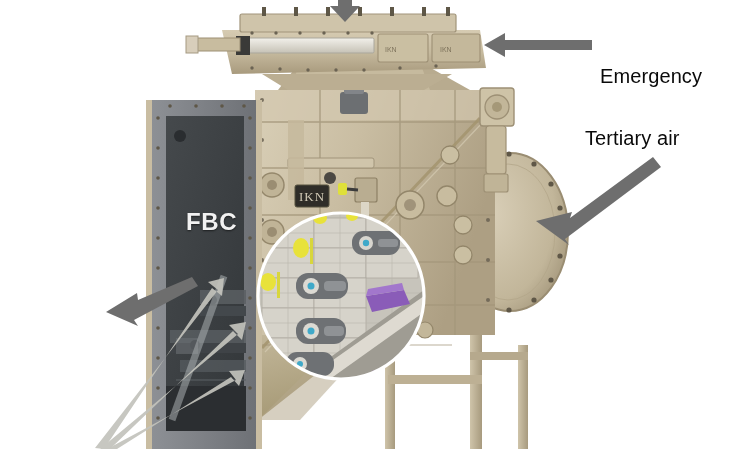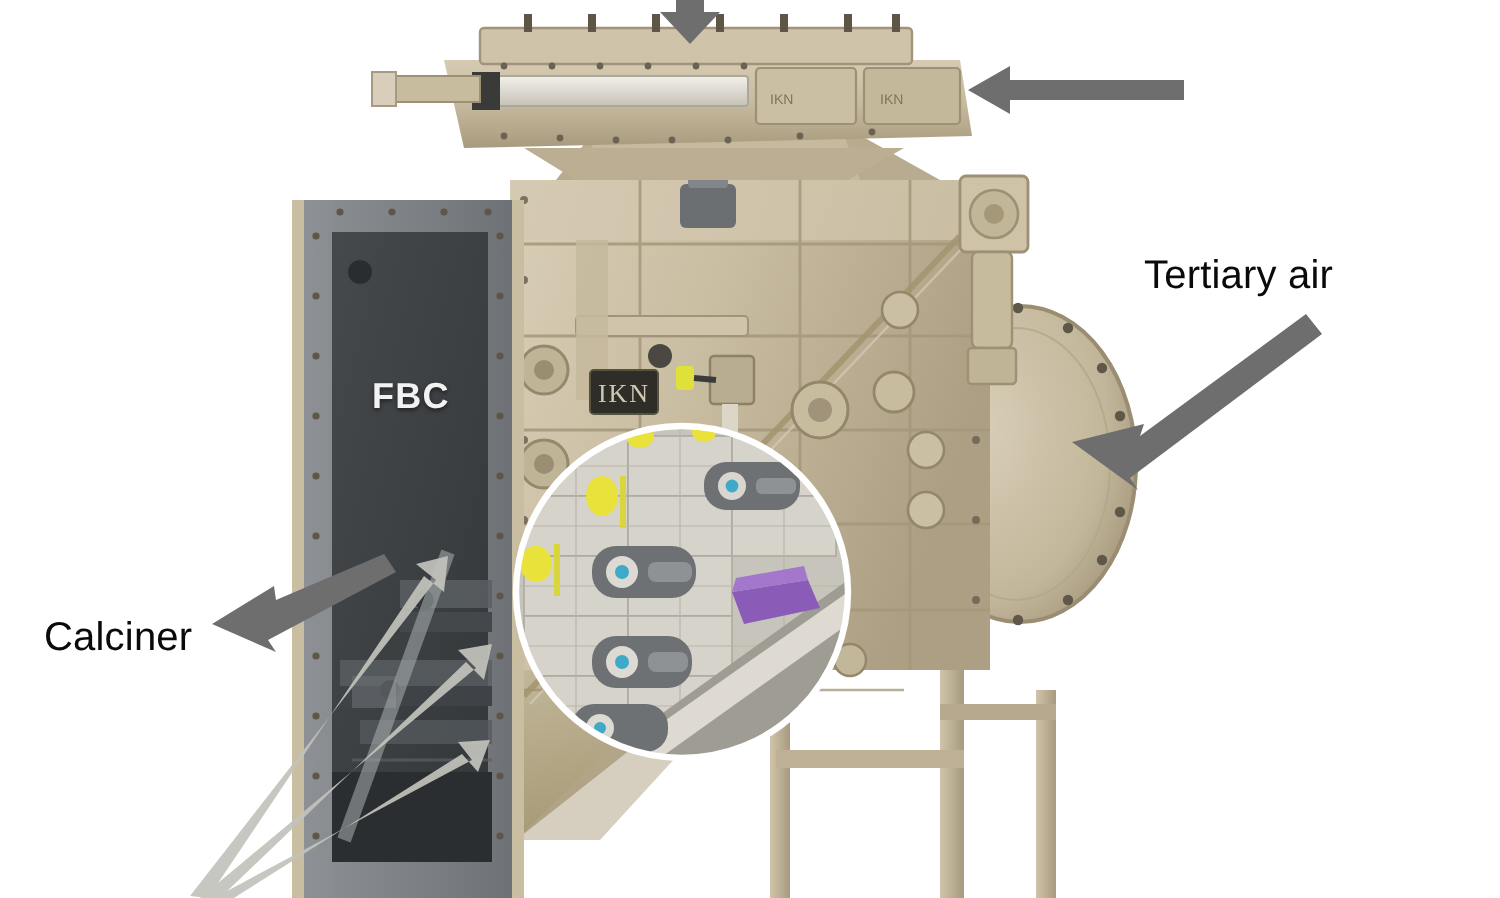--- a/index.html
+++ b/index.html
@@ -24,29 +24,29 @@
   .anno {
     position: absolute;
     color: #0a0a0a;
     font-family: "Liberation Sans", sans-serif;
     font-size: 20px;
     line-height: 1.18;
     white-space: pre;
     letter-spacing: 0.1px;
   }
   #label-emergency { left: 600px; top: 18px; }
-  #label-tertiary  { left: 572px; top: 127px; text-align: right; }
+  #label-tertiary  { left: 585px; top: 127px; text-align: right; }
   #label-calciner  { left: 22px;  top: 308px; }
 
   .fbc-label {
     position: absolute;
     left: 186px;
-    top: 188px;
+    top: 208px;
     color: #f2f2f2;
-    font-size: 18px;
+    font-size: 24px;
     font-weight: 700;
     letter-spacing: 0.6px;
     font-family: "Liberation Sans", sans-serif;
     text-shadow: 0 1px 2px rgba(0,0,0,.55);
   }
 </style>
 </head>
 <body>
 
 <div id="scene">
@@ -398,21 +398,21 @@
     <g fill="#6e6e6e">
       <path d="M653,157 L661,167 L565,239 L569,245 L536,221 L572,212 L570,218 Z"></path>
     </g>
 
     <g fill="#6e6e6e">
       <path d="M192,277 L198,286 L134,320 L138,326 L106,312 L137,293 L138,300 Z"></path>
     </g>
   </svg>
 
   <div class="anno" id="label-emergency">
+    <div>Emergency</div>
   </div>
 
   <div class="anno" id="label-tertiary">Tertiary air</div>
 
-  <div class="anno" id="label-calciner">Calciner</div>
 
   <div class="fbc-label">FBC</div>
 
 </div>
 
 </body></html>

